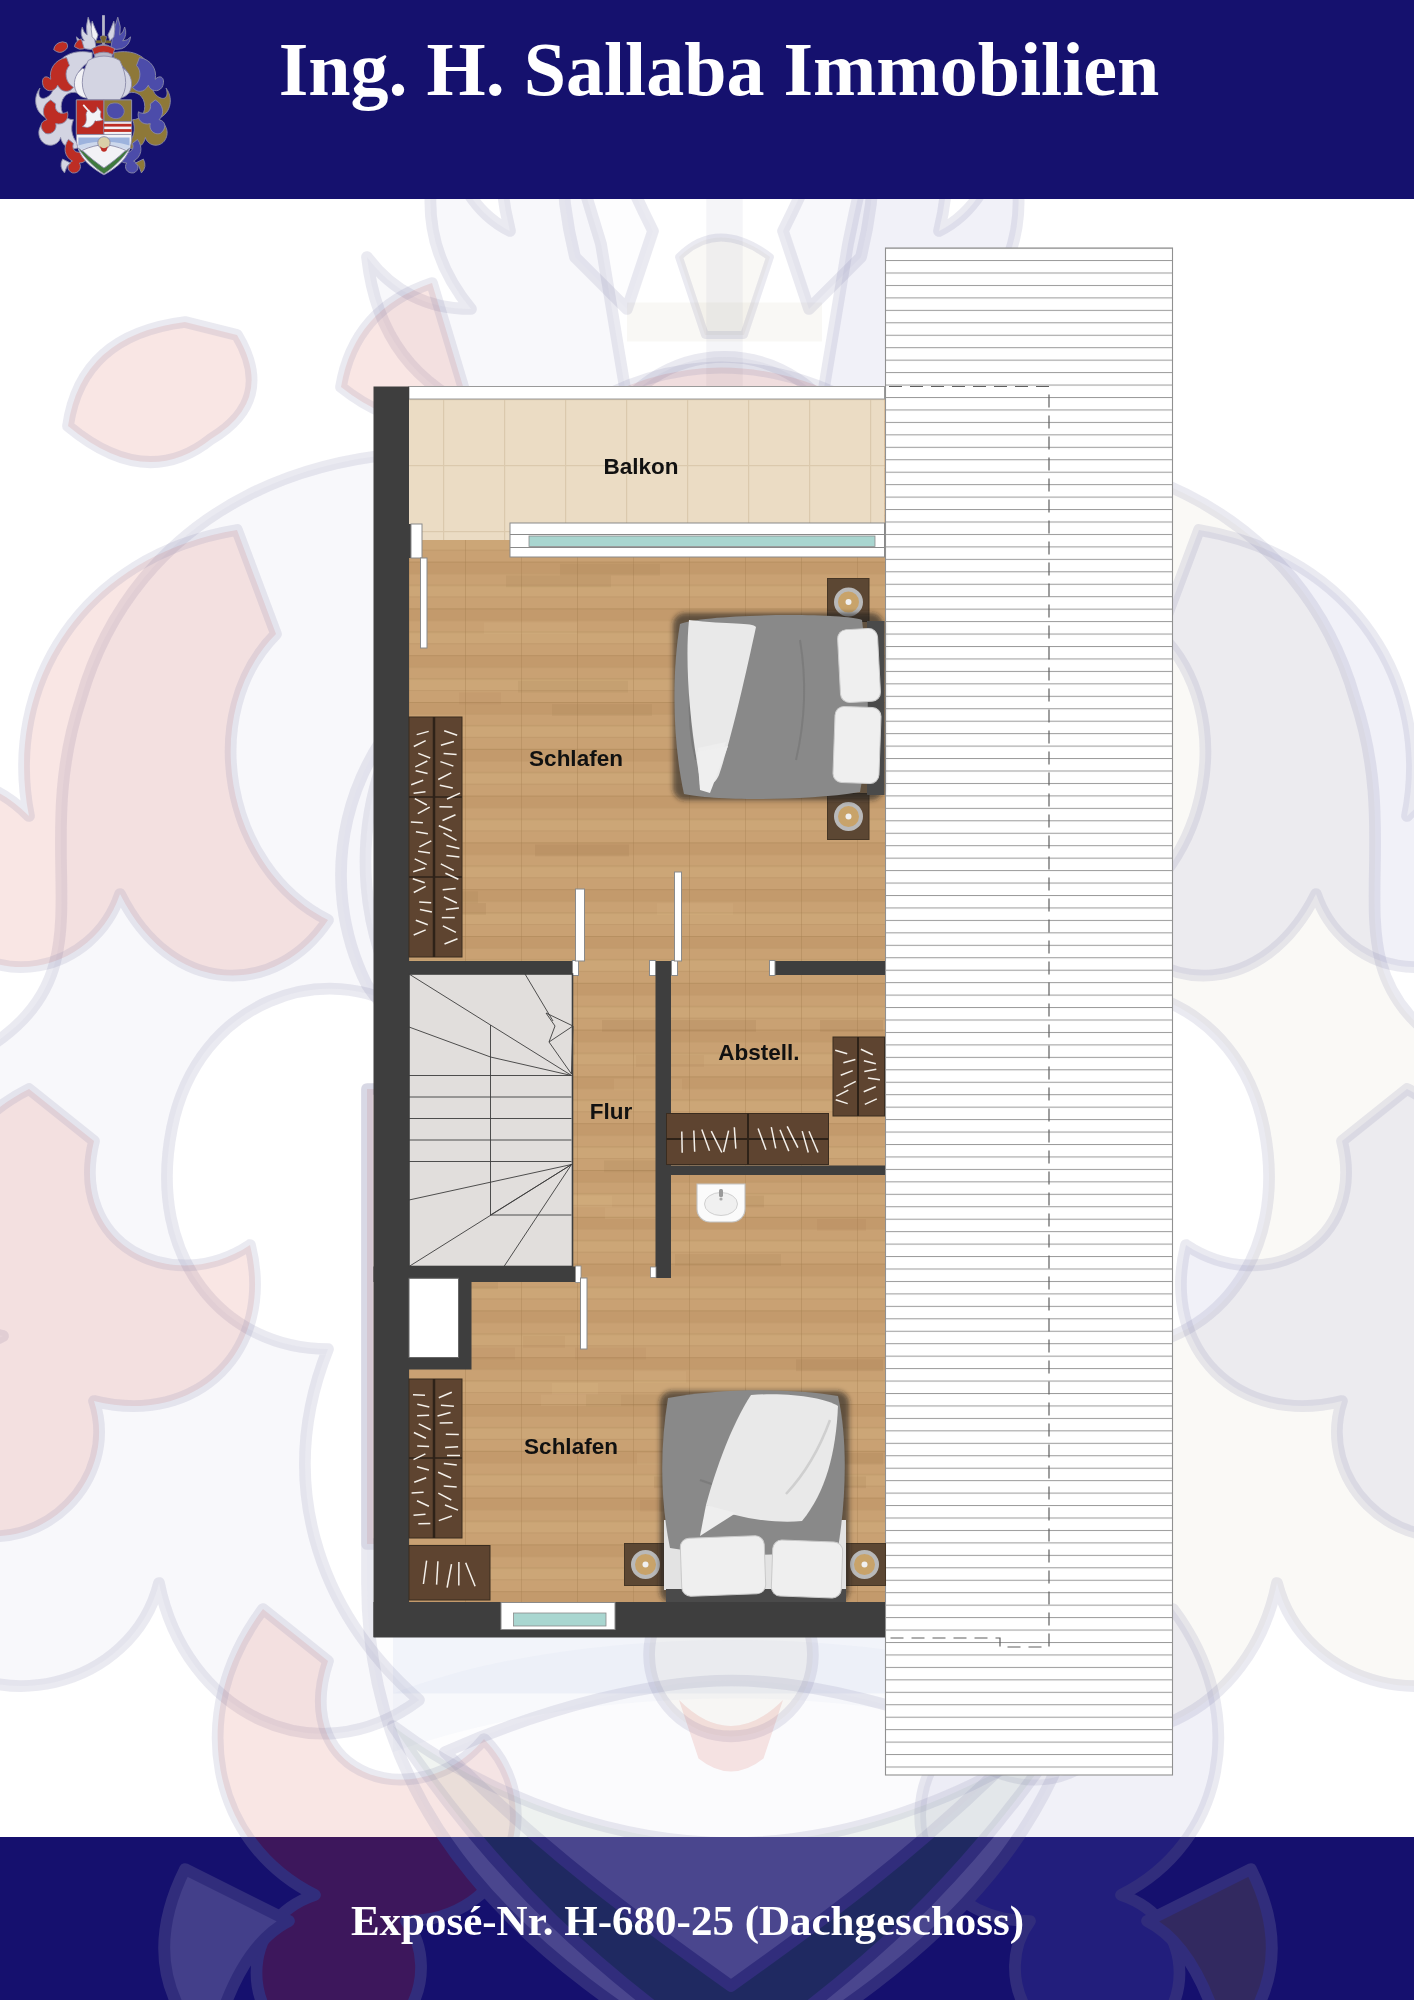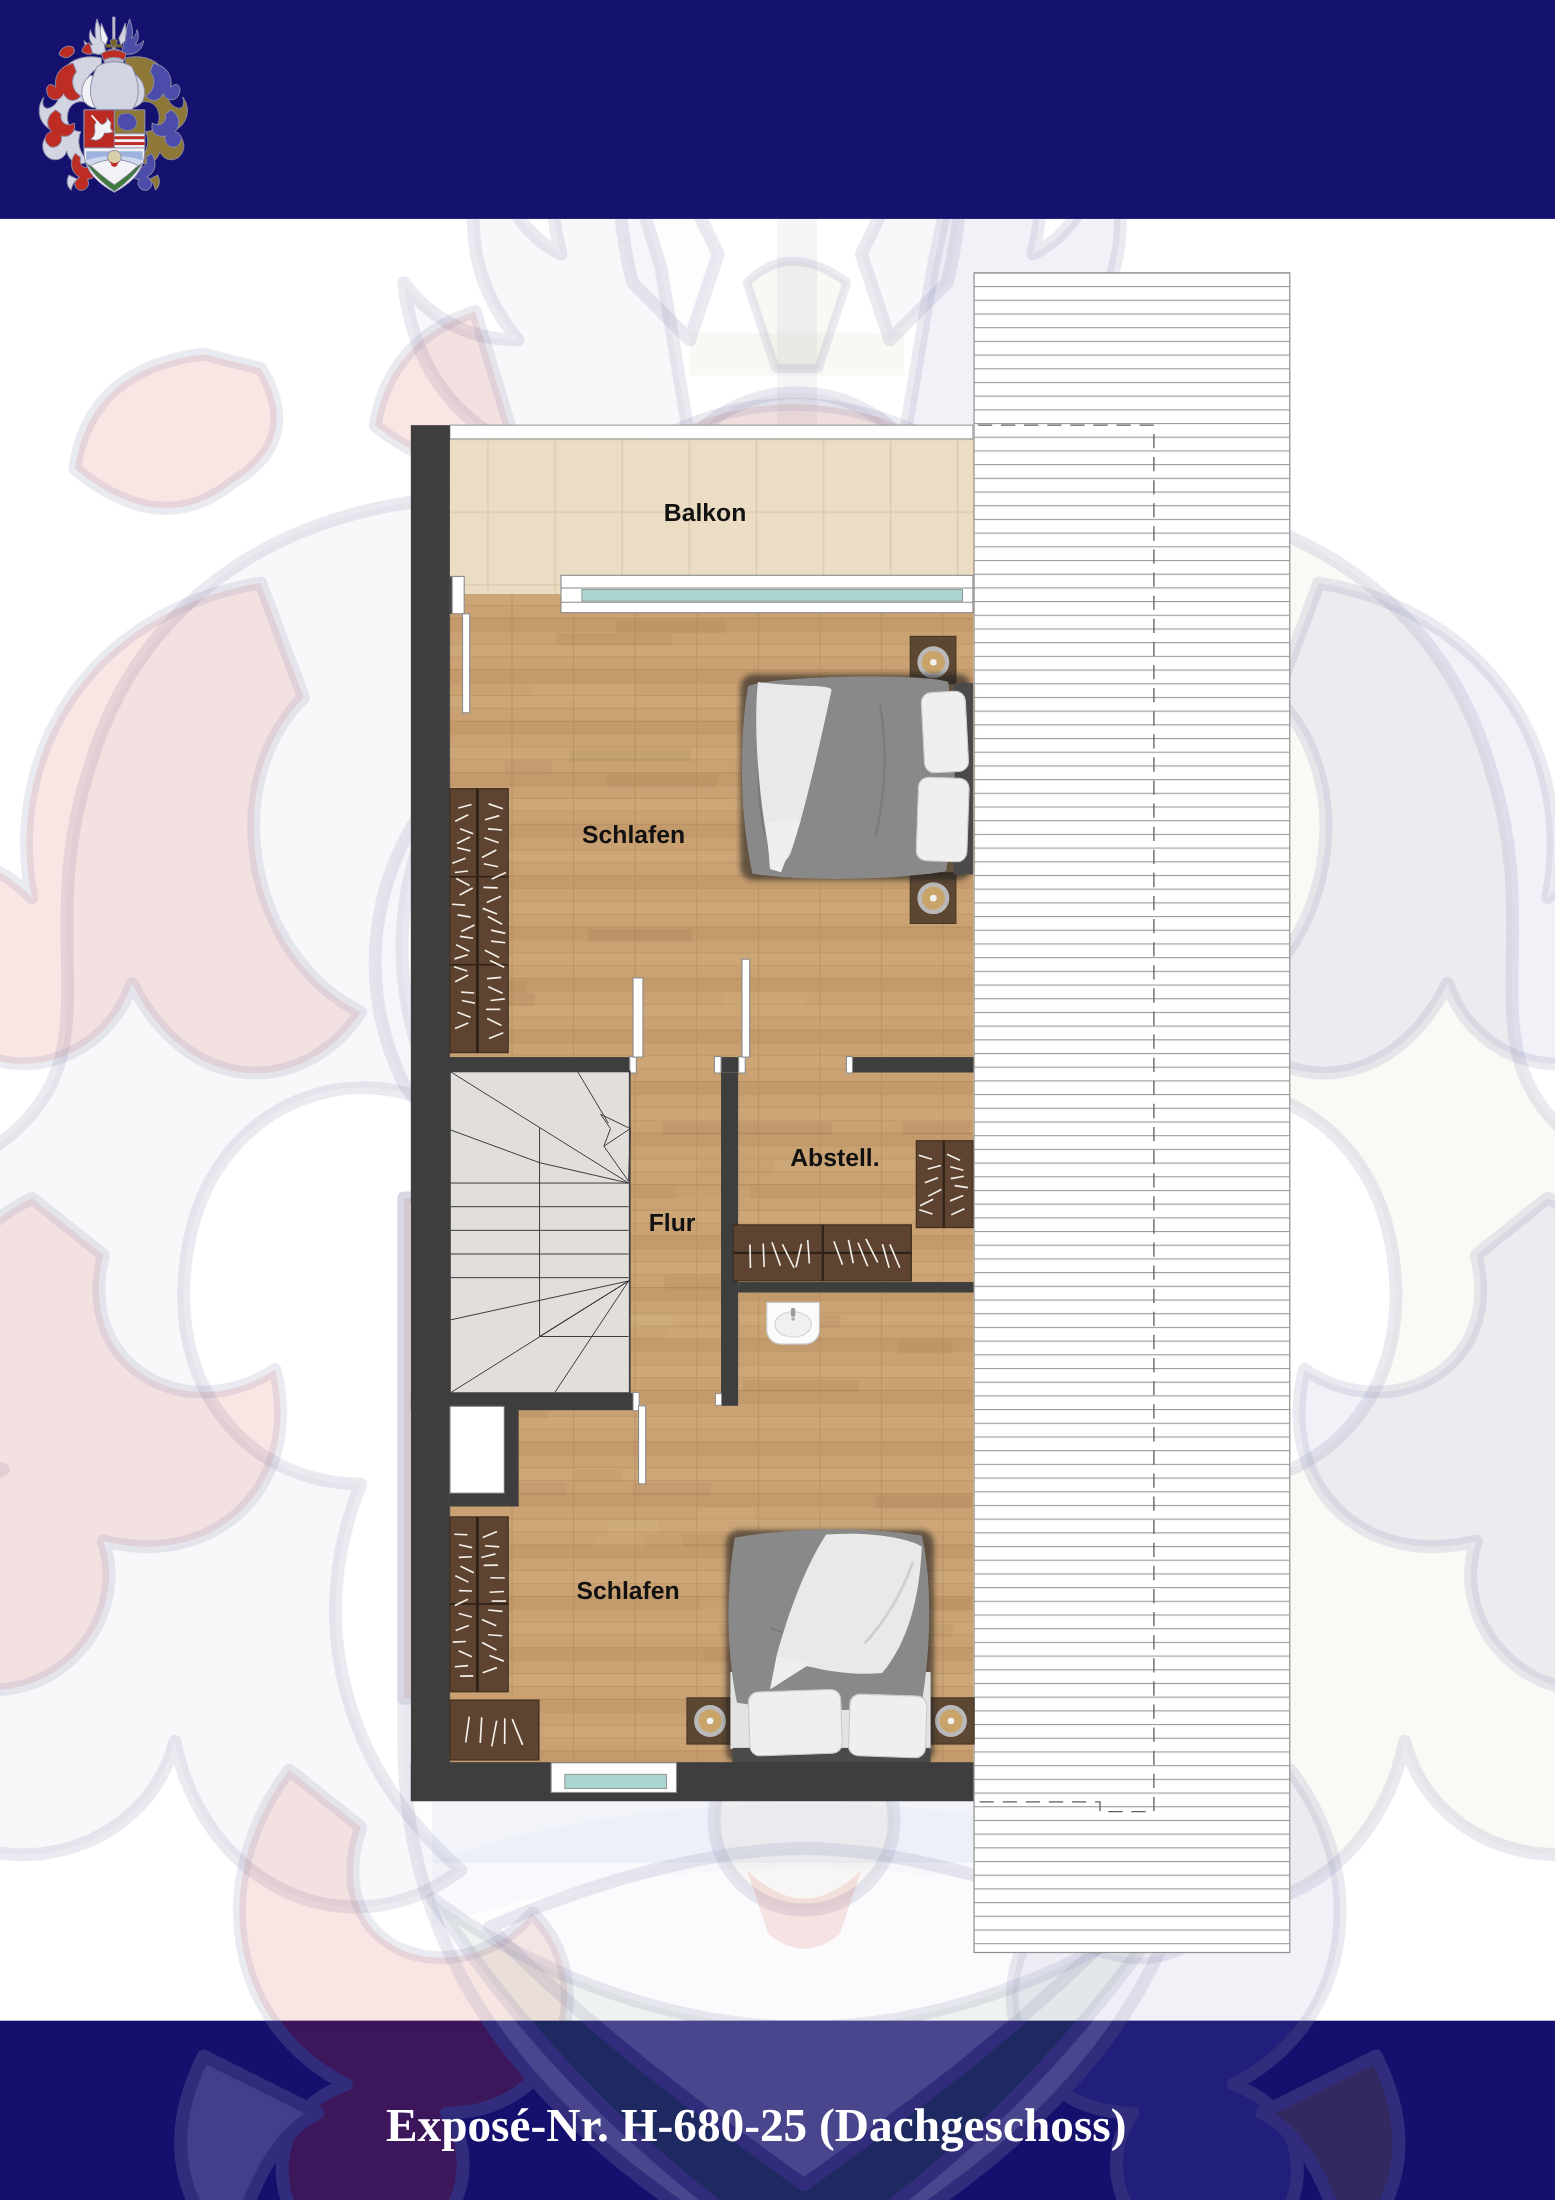--- a/index.html
+++ b/index.html
@@ -6,21 +6,21 @@
   body{width:1414px;height:2000px;position:relative;background:#ffffff;overflow:hidden;
        font-family:"Liberation Sans", sans-serif;}
   .abs{position:absolute;}
   #header{left:0;top:0;width:1414px;height:199px;background:#15116e;}
   #header .t1{position:absolute;left:24px;top:28.5px;width:1390px;text-align:center;
     font-family:"Liberation Serif",serif;font-weight:bold;color:#fff;font-size:76px;line-height:80px;}
   #header .t2{position:absolute;left:24px;top:127.5px;width:1390px;text-align:center;
     font-family:"Liberation Serif",serif;font-weight:bold;color:#fff;font-size:41.5px;line-height:44px;}
   #footer{left:0;top:1837px;width:1414px;height:163px;background:#15106e;overflow:hidden;}
   #footer .t3{position:absolute;left:0;top:60.5px;width:1375px;text-align:center;
-    font-family:"Liberation Serif",serif;font-weight:bold;color:#fff;font-size:43px;line-height:46px;margin-top:12px;}
+    font-family:"Liberation Serif",serif;font-weight:bold;color:#fff;font-size:43px;line-height:46px;}
   svg text{font-family:"Liberation Sans",sans-serif;}
 </style>
 </head>
 <body>
 
 <svg class="abs" style="left:0;top:0" width="1414" height="2000" viewBox="0 0 1414 2000">
 <defs>
   <pattern id="roofhatch" width="20" height="12.45" patternUnits="userSpaceOnUse" patternTransform="translate(0,11.05)">
     <rect width="20" height="12.45" fill="#ffffff"></rect>
     <rect width="20" height="1" fill="#9a9a9a"></rect>
@@ -521,20 +521,21 @@
   <rect x="513.5" y="1613" width="92.5" height="13" fill="#a9d6d0" stroke="#8a8a8a" stroke-width="0.8"></rect>
 </g>
 </svg>
 
 <div id="header" class="abs">
 
   <svg class="abs" style="left:33px;top:13px" width="138" height="168" viewBox="0 0 140 170">
     <use href="#crest"></use>
   </svg>
 
+  <div class="t1">Ing. H. Sallaba Immobilien</div>
 
 </div>
 
 <div id="footer" class="abs">
   <svg class="abs" style="left:0;top:-1837px;opacity:0.24" width="1414" height="2100" viewBox="0 0 1414 2100">
     <g transform="translate(-205,-55) scale(13)">
         <use href="#crest"></use>
       </g>
   </svg>
 

